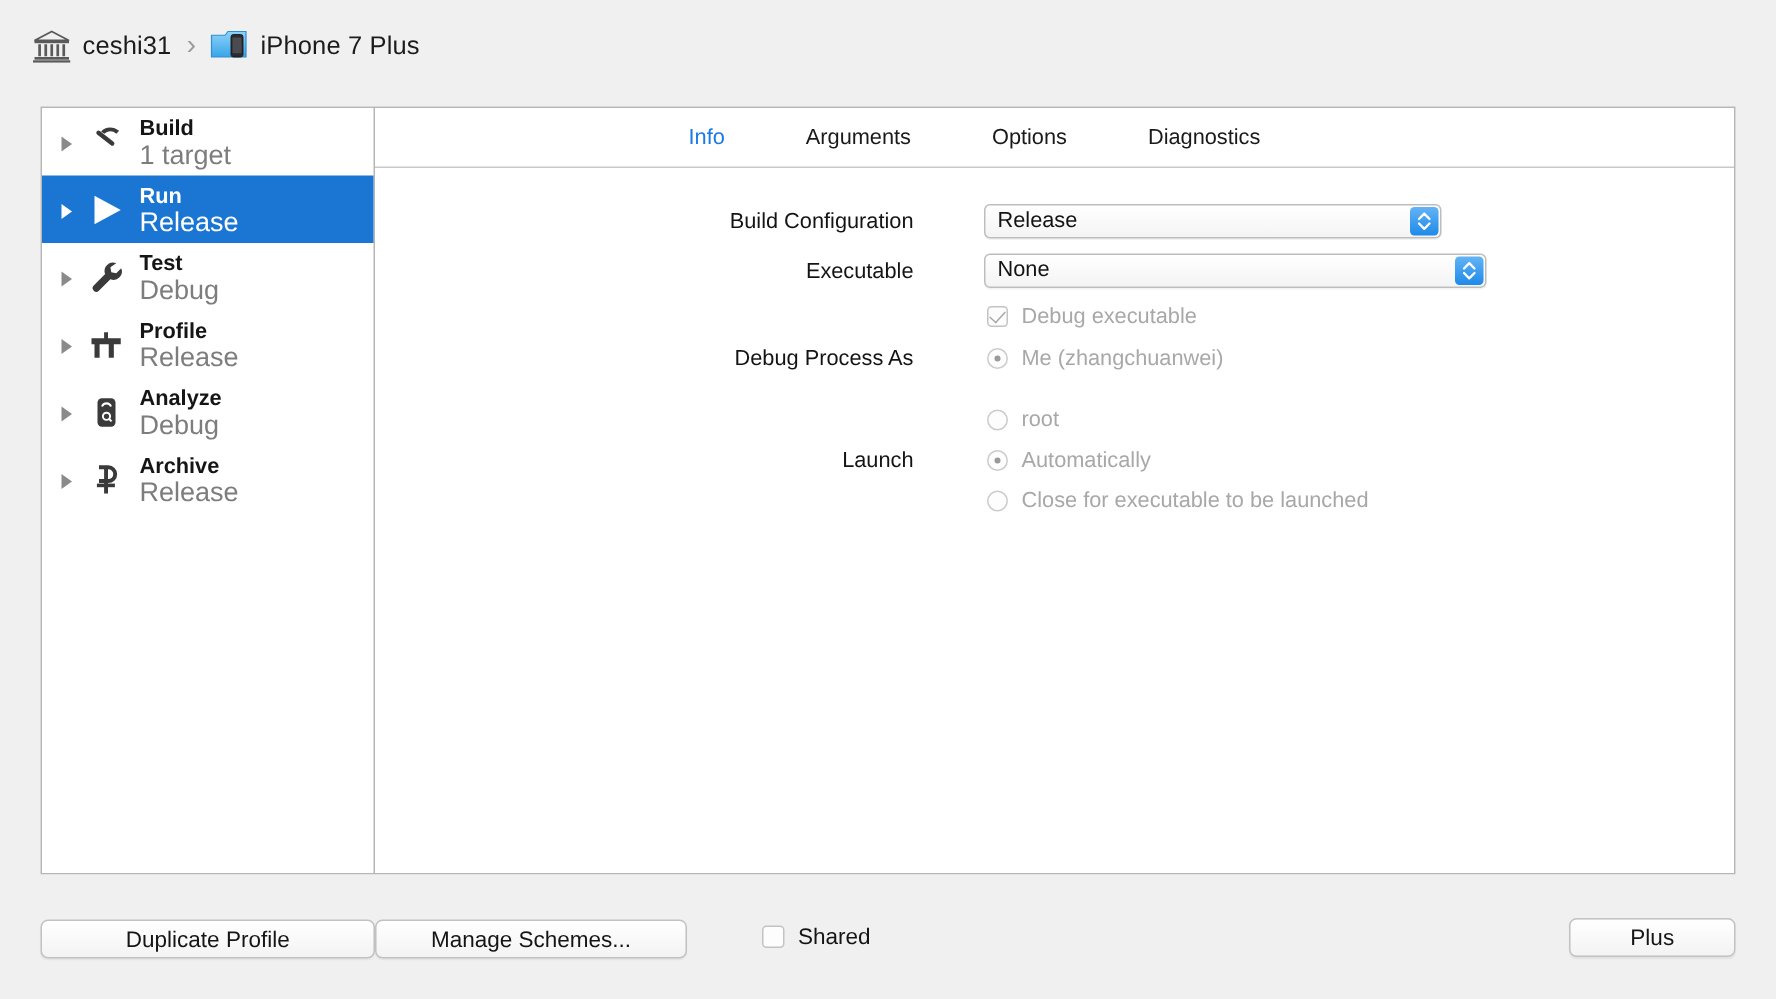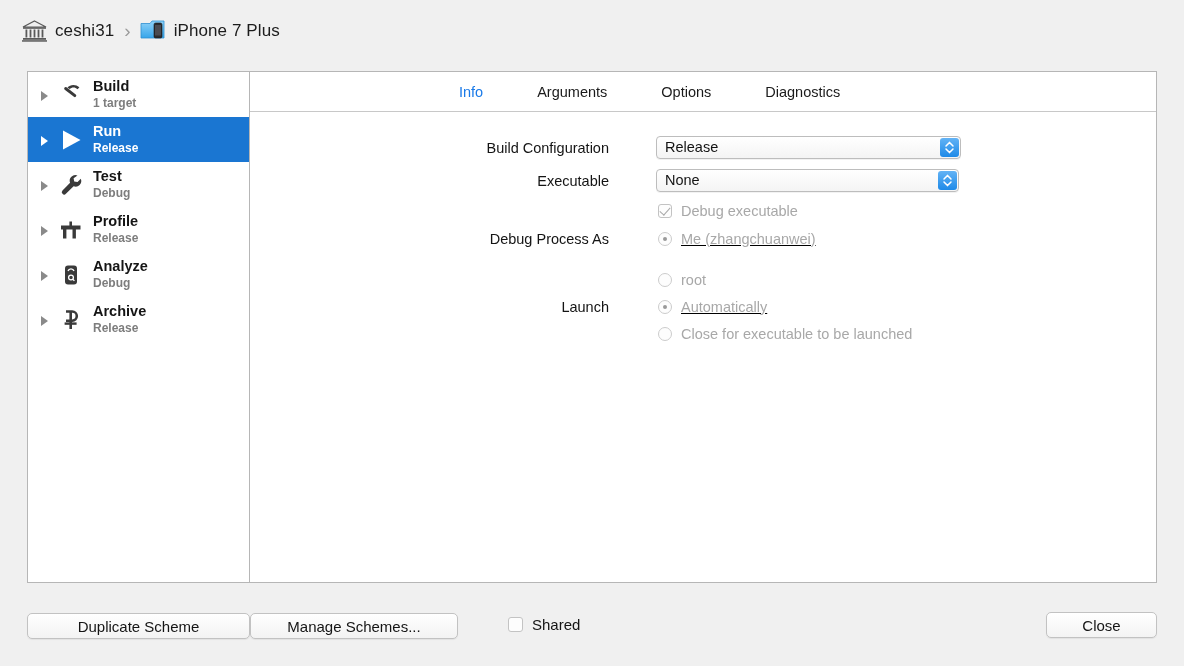--- a/index.html
+++ b/index.html
@@ -63,21 +63,21 @@
   .scheme-row.selected .disclosure::after { border-left-color: #ffffff; }
   .scheme-icon {
     width: 30px; height: 30px; flex: 0 0 auto; margin-right: 7px;
     position: relative;
   }
   .scheme-text { display: flex; flex-direction: column; justify-content: center; }
   .scheme-title {
     font-size: 14.5px; font-weight: bold; color: #151515; line-height: 17px;
   }
   .scheme-sub {
-    font-size: 12px; color: #7d7d7d; line-height: 16px; font-weight: bold;
+    font-size: 18px; color: #7d7d7d; line-height: 16px;
   }
   .scheme-row.selected .scheme-title,
   .scheme-row.selected .scheme-sub { color: #ffffff; }
 
   
   #content { flex: 1; position: relative; }
   #tabbar {
     height: 40px; display: flex; align-items: center;
     justify-content: flex-start; padding-left: 205px;
     border-bottom: 1px solid #c8c8c8;
@@ -319,21 +319,21 @@
                 <polyline points="2,9 5.5,12.6 9,9" fill="none" stroke="#ffffff" stroke-width="1.5" stroke-linecap="round" stroke-linejoin="round"></polyline>
               </svg>
             </span>
           </div>
         </div>
       </div>
 
       <div class="frow" style="height:33px;">
         <div class="flabel">Executable</div>
         <div class="fctl">
-          <div class="popup" style="width:303px;">
+          <div class="popup" style="width:335px;">
             <span class="popup-text">None</span>
             <span class="popup-arrow">
               <svg width="11" height="15" viewBox="0 0 11 15">
                 <polyline points="2,6 5.5,2.4 9,6" fill="none" stroke="#ffffff" stroke-width="1.5" stroke-linecap="round" stroke-linejoin="round"></polyline>
                 <polyline points="2,9 5.5,12.6 9,9" fill="none" stroke="#ffffff" stroke-width="1.5" stroke-linecap="round" stroke-linejoin="round"></polyline>
               </svg>
             </span>
           </div>
         </div>
       </div>
@@ -341,56 +341,56 @@
       <div class="frow" style="height:28px;">
         <div class="flabel"></div>
         <div class="fctl" style="padding-left:2px;">
           <span class="cbox checked"></span>
           <span class="ctl-label">Debug executable</span>
         </div>
       </div>
 
       <div class="frow" style="height:27px;">
         <div class="flabel">Debug Process As</div>
-        <div class="fctl" style="padding-left:2px;text-decoration:underline;">
+        <div class="fctl" style="padding-left:2px;">
           <span class="radio on"></span>
           <span class="ctl-label">Me (zhangchuanwei)</span>
         </div>
       </div>
 
       <div class="frow" style="height:27px;margin-top:14px;">
         <div class="flabel"></div>
         <div class="fctl" style="padding-left:2px;">
           <span class="radio"></span>
           <span class="ctl-label">root</span>
         </div>
       </div>
 
       <div class="frow" style="height:27px;">
         <div class="flabel">Launch</div>
-        <div class="fctl" style="padding-left:2px;text-decoration:underline;">
+        <div class="fctl" style="padding-left:2px;">
           <span class="radio on"></span>
           <span class="ctl-label">Automatically</span>
         </div>
       </div>
 
       <div class="frow" style="height:27px;">
         <div class="flabel"></div>
         <div class="fctl" style="padding-left:2px;">
           <span class="radio"></span>
           <span class="ctl-label">Close for executable to be launched</span>
         </div>
       </div>
 
     </div>
   </div>
 </div>
 
 <div id="bottombar">
-  <div class="btn" id="btn-duplicate">Duplicate Scheme</div>
+  <div class="btn" id="btn-duplicate">Duplicate Profile</div>
   <div class="btn" id="btn-manage">Manage Schemes...</div>
   <div id="shared-group">
     <span class="cbox sharp"></span>
     <span id="shared-label">Shared</span>
   </div>
-  <div class="btn" id="btn-close">Close</div>
+  <div class="btn" id="btn-close">Plus</div>
 
 </div>
 
 </body></html>

